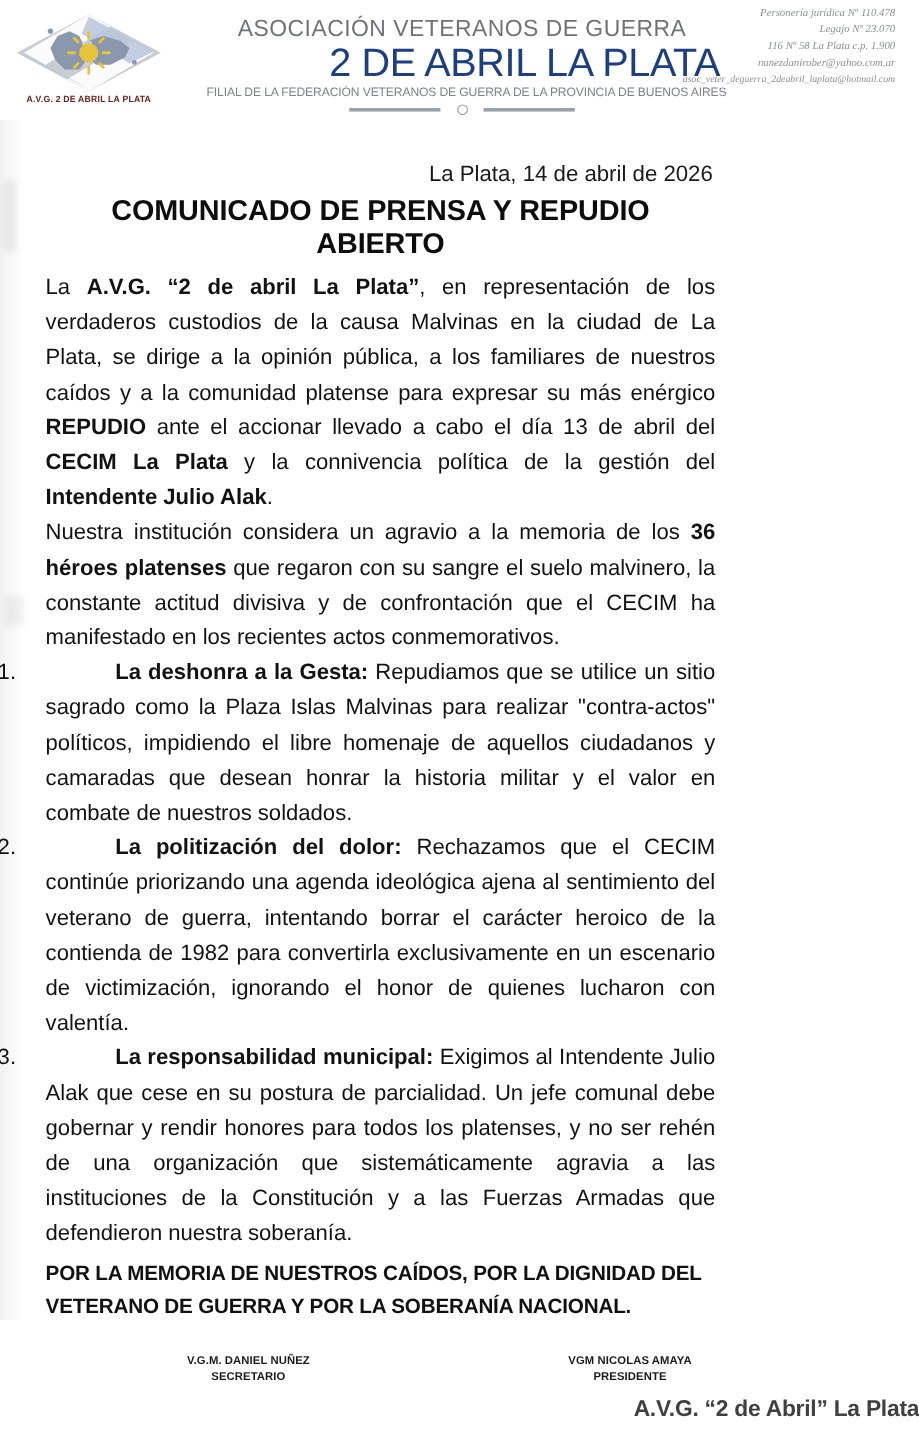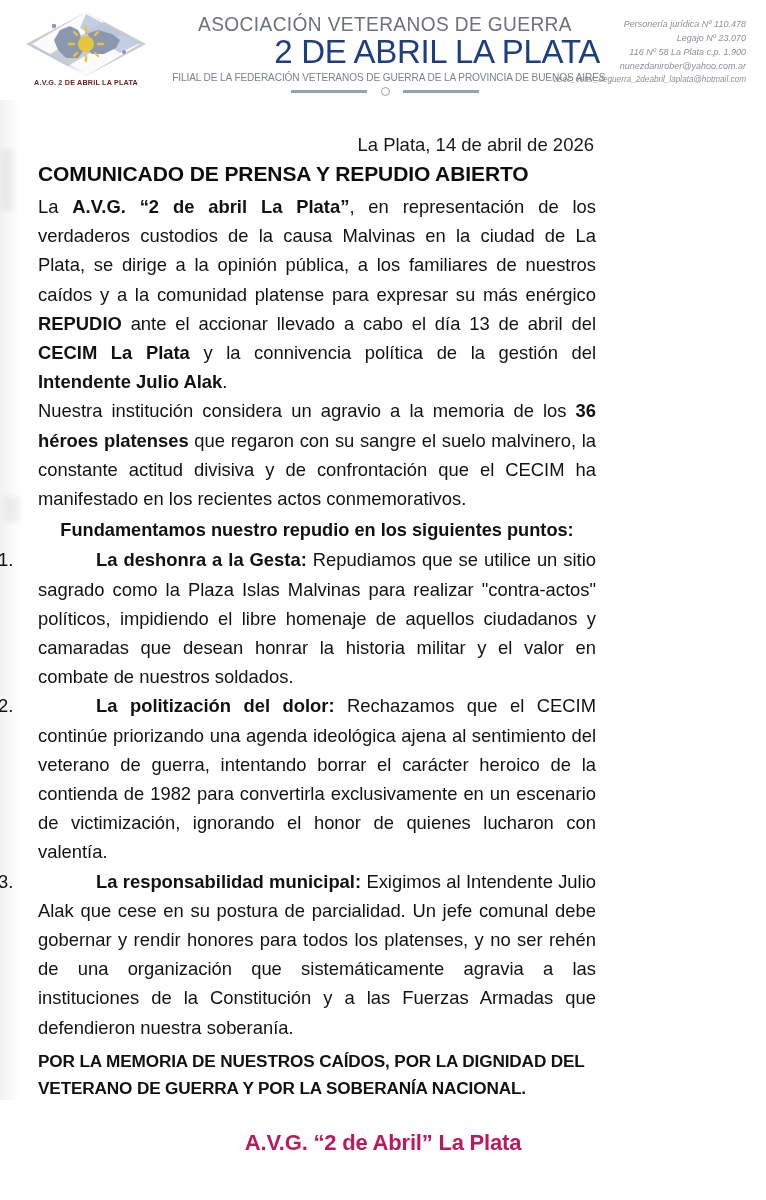--- a/index.html
+++ b/index.html
@@ -11,21 +11,21 @@
   }
 
   
   .letterhead{
     position:relative;
     height:108px;
     width:766px;
   }
 
   .logo-wrap{
-    position:absolute;left:20px;top:8px;width:132px;height:92px;
+    position:absolute;left:8px;top:8px;width:132px;height:92px;
   }
   .logo-emblem{display:block;}
   .logo-caption{
     position:absolute;left:0;top:70px;width:132px;text-align:center;
     font-size:7.5px;font-weight:bold;color:#6b2020;letter-spacing:.2px;
     font-family:"Liberation Sans", sans-serif;
     transform:scaleX(.96);
   }
 
   .lh-center{
@@ -52,23 +52,23 @@
   }
   .lh-divider .bar.left{left:0;width:76px;}
   .lh-divider .bar.right{right:0;width:76px;}
   .lh-divider .dot{
     position:absolute;left:50%;top:0;margin-left:-4.5px;
     width:7px;height:7px;border:1.4px solid #9aa0a8;border-radius:50%;
     background:#fff;
   }
 
   .lh-contact{
-    position:absolute;right:20px;top:18px;width:200px;text-align:right;
+    position:absolute;right:20px;top:4px;width:200px;text-align:right;
     color:#8b9097;font-size:9px;line-height:1.55;
-    font-family:Liberation Sans, sans-serif;
+    font-family:Liberation Serif, serif;
     font-style:italic;
   }
   .lh-contact div{white-space:nowrap;}
   .lh-contact .small{font-size:8.2px;}
 
   
   .doc{
     position:absolute;left:0;top:112px;width:632px;
   }
   .inner{
@@ -76,22 +76,22 @@
   }
 
   .date-line{
     text-align:right;
     font-size:18.5px;
     color:#1a1a1a;
     margin:22px 2px 6px 0;
   }
 
   .doc-title{
-    text-align:left;
-    font-size:21px;
+    text-align:center;
+    font-size:24px;
     font-weight:bold;
     letter-spacing:-.1px;
     margin:0 0 6px 0;
     color:#0d0d0d;
   }
 
   p.para{
     margin:0;
     font-size:18.4px;
     line-height:29.2px;
@@ -149,24 +149,24 @@
   }
   .sig{
     position:absolute;text-align:center;
     font-size:9.4px;font-weight:bold;line-height:12.6px;
     color:#1a1a1a;letter-spacing:.1px;
   }
   .sig .role{display:block;}
   .sig-left{left:92px;width:230px;}
   .sig-right{left:410px;width:230px;}
   .org-line{
-    text-align:center;
-    font-size:22px;
-    font-weight:bold;
-    color:#be185d;
+    text-align:right;
+    font-size:19px;
+    font-weight:bold;
+    color:#404040;
     margin-top:2px;
     letter-spacing:-.2px;
   }
 
   
   .scan-edge{
     position:absolute;left:0;top:100px;width:26px;height:1000px;
     pointer-events:none;
     background:linear-gradient(to right, rgba(0,0,0,0.055), rgba(0,0,0,0) 75%);
   }
@@ -238,39 +238,48 @@
   <div class="inner">
 
     <div class="date-line">La Plata, 14 de abril de 2026</div>
 
     <div class="doc-title">COMUNICADO DE PRENSA Y REPUDIO ABIERTO</div>
 
     <p class="para"><span>La </span><b>A.V.G. “2 de abril La Plata”</b><span>, en representación de los verdaderos custodios de la causa Malvinas en la ciudad de La Plata, se dirige a la opinión pública, a los familiares de nuestros caídos y a la comunidad platense para expresar su más enérgico </span><b>REPUDIO</b><span> ante el accionar llevado a cabo el día 13 de abril del </span><b>CECIM La Plata</b><span> y la connivencia política de la gestión del </span><b>Intendente Julio Alak</b><span>.</span></p>
 
     <p class="para"><span>Nuestra institución considera un agravio a la memoria de los </span><b>36 héroes platenses</b><span> que regaron con su sangre el suelo malvinero, la constante actitud divisiva y de confrontación que el CECIM ha manifestado en los recientes actos conmemorativos.</span></p>
 
-    <div class="lead-in">Fundamentamos nuestro repudio en los siguientes puntos:</div>
 
     <ol class="points">
       <li>
         <p class="para"><b>La deshonra a la Gesta:</b><span> Repudiamos que se utilice un sitio sagrado como la Plaza Islas Malvinas para realizar "contra-actos" políticos, impidiendo el libre homenaje de aquellos ciudadanos y camaradas que desean honrar la historia militar y el valor en combate de nuestros soldados.</span></p>
       </li>
       <li>
         <p class="para"><b>La politización del dolor:</b><span> Rechazamos que el CECIM continúe priorizando una agenda ideológica ajena al sentimiento del veterano de guerra, intentando borrar el carácter heroico de la contienda de 1982 para convertirla exclusivamente en un escenario de victimización, ignorando el honor de quienes lucharon con valentía.</span></p>
       </li>
       <li>
         <p class="para"><b>La responsabilidad municipal:</b><span> Exigimos al Intendente Julio Alak que cese en su postura de parcialidad. Un jefe comunal debe gobernar y rendir honores para todos los platenses, y no ser rehén de una organización que sistemáticamente agravia a las instituciones de la Constitución y a las Fuerzas Armadas que defendieron nuestra soberanía.</span></p>
       </li>
     </ol>
 
 
     <div class="closing">POR LA MEMORIA DE NUESTROS CAÍDOS, POR LA DIGNIDAD DEL VETERANO DE GUERRA Y POR LA SOBERANÍA NACIONAL.</div>
 
   </div>
 </div>
 
 <div class="signatures">
+  <div class="sig-row">
+    <div class="sig sig-left">
+      <span>V.G.M. DANIEL NUÑEZ</span>
+      <span class="role">SECRETARIO</span>
+    </div>
+    <div class="sig sig-right">
+      <span>VGM NICOLAS AMAYA</span>
+      <span class="role">PRESIDENTE</span>
+    </div>
+  </div>
   <div class="org-line">A.V.G. “2 de Abril” La Plata</div>
 </div>
 
 <div class="scan-edge"></div>
 <div class="scan-blob" style="left:4px;top:496px;width:16px;height:26px;"></div>
 <div class="scan-blob" style="left:2px;top:150px;width:12px;height:60px;"></div>
 
 </body></html>

